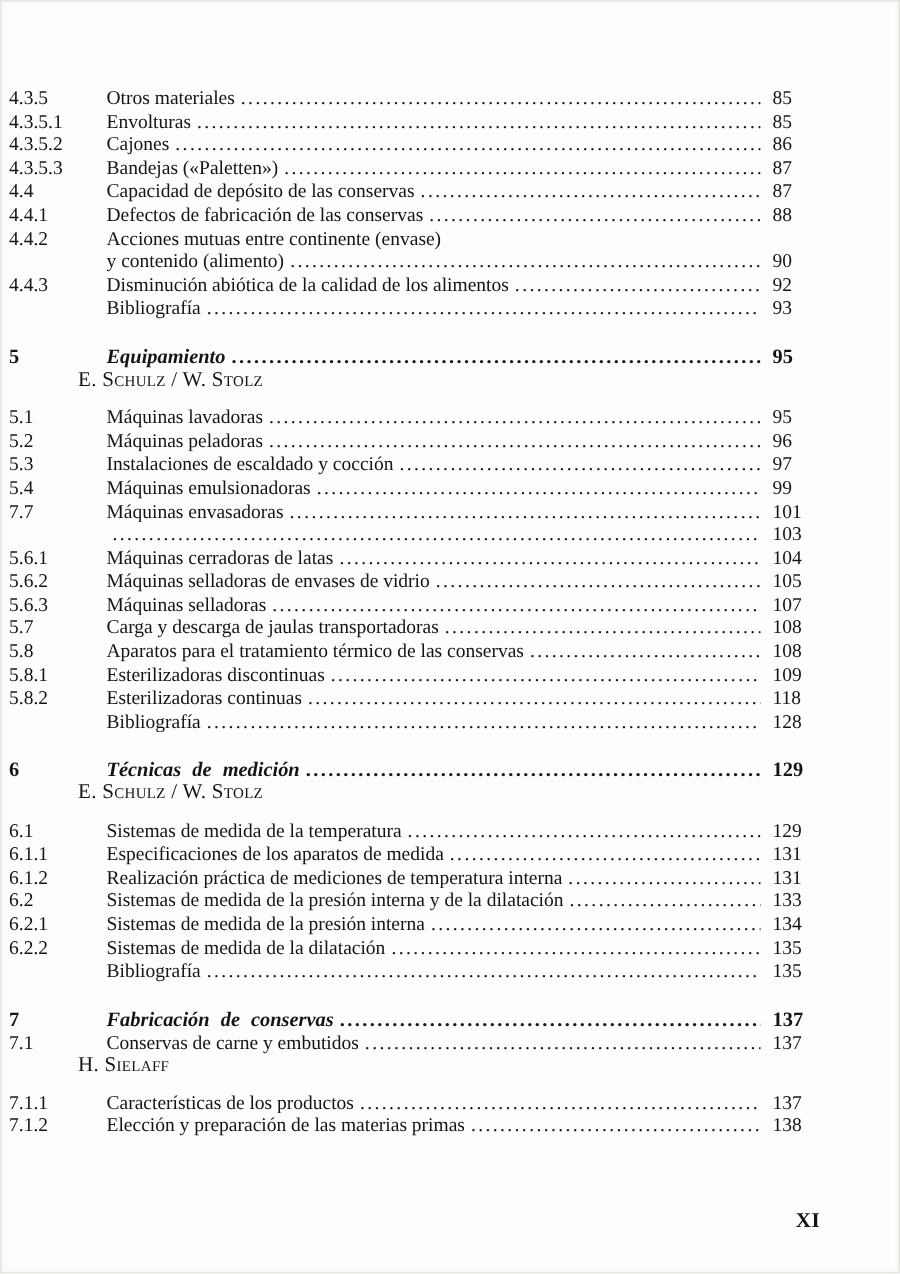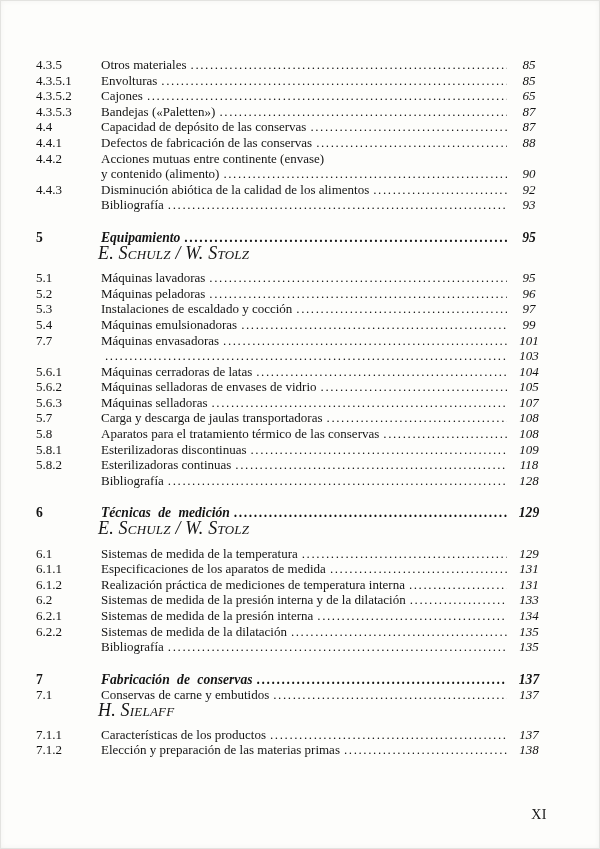--- a/index.html
+++ b/index.html
@@ -14,21 +14,21 @@
     margin: 0 auto;
     background: #fdfdfb;
     box-shadow: inset 0 0 0 1px #e3e3e0, inset 0 0 6px rgba(0,0,0,0.06);
     font-family: "Liberation Serif", "DejaVu Serif", serif;
     color: #141414;
     overflow: hidden;
   }
   .toc {
     position: absolute;
     top: 57px;
-    left: 36px;
+    left: 6px;
     right: 57px;
   }
   .section.with-header { margin-top: 17px; }
   .row {
     display: flex;
     align-items: baseline;
     font-size: 13px;
     line-height: 15.6px;
     white-space: nowrap;
   }
@@ -45,44 +45,42 @@
     flex: 1 1 auto;
     overflow: hidden;
     white-space: nowrap;
     letter-spacing: 1.6px;
     margin: 0 8px 0 4px;
     min-width: 0;
   }
   .pageno {
     flex: 0 0 auto;
     min-width: 28px;
-    text-align: center;
-    font-style: italic;
+    text-align: left;
   }
   .row.header {
     font-weight: bold;
     font-size: 13.6px;
   }
   .row.header .title { word-spacing: 4px; font-style: italic; }
   .author {
-    margin-left: 62px;
-    font-size: 18px;
+    margin-left: 46px;
+    font-size: 14px;
     line-height: 15.6px;
     font-variant: small-caps;
     letter-spacing: 0.2px;
     margin-bottom: 9px;
-    font-style: italic;
   }
   .author.author-after { margin-bottom: 8px; }
   .folio {
     position: absolute;
     right: 53px;
     bottom: 26px;
     font-size: 14px;
-    font-weight: normal;
+    font-weight: bold;
     letter-spacing: 0.5px;
   }
 </style>
 </head>
 <body>
 
 <div class="page">
   <div class="toc">
       <div class="section">
         <div class="row">
@@ -94,21 +92,21 @@
         <div class="row">
           <span class="num">4.3.5.1</span>
           <span class="title">Envolturas</span>
           <span class="leader">....................................................................................................................................................................................</span>
           <span class="pageno">85</span>
         </div>
         <div class="row">
           <span class="num">4.3.5.2</span>
           <span class="title">Cajones</span>
           <span class="leader">....................................................................................................................................................................................</span>
-          <span class="pageno">65</span>
+          <span class="pageno">86</span>
         </div>
         <div class="row">
           <span class="num">4.3.5.3</span>
           <span class="title">Bandejas («Paletten»)</span>
           <span class="leader">....................................................................................................................................................................................</span>
           <span class="pageno">87</span>
         </div>
         <div class="row">
           <span class="num">4.4</span>
           <span class="title">Capacidad de depósito de las conservas</span>

